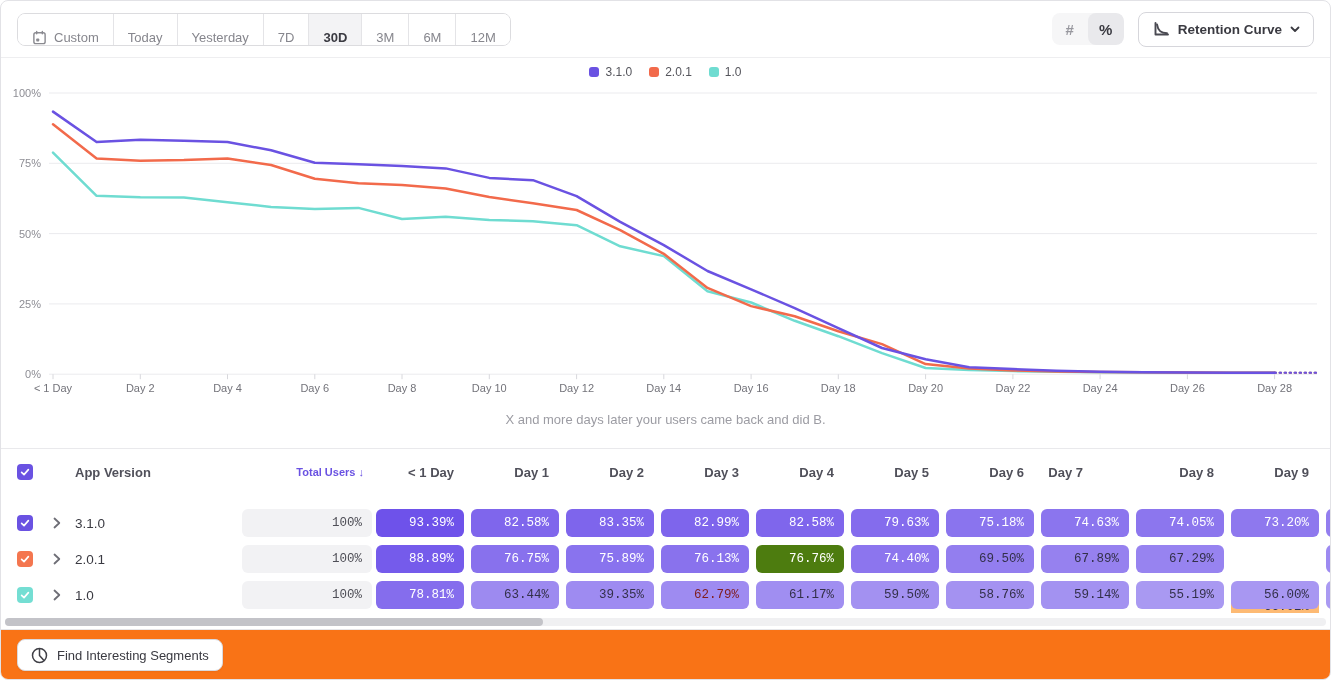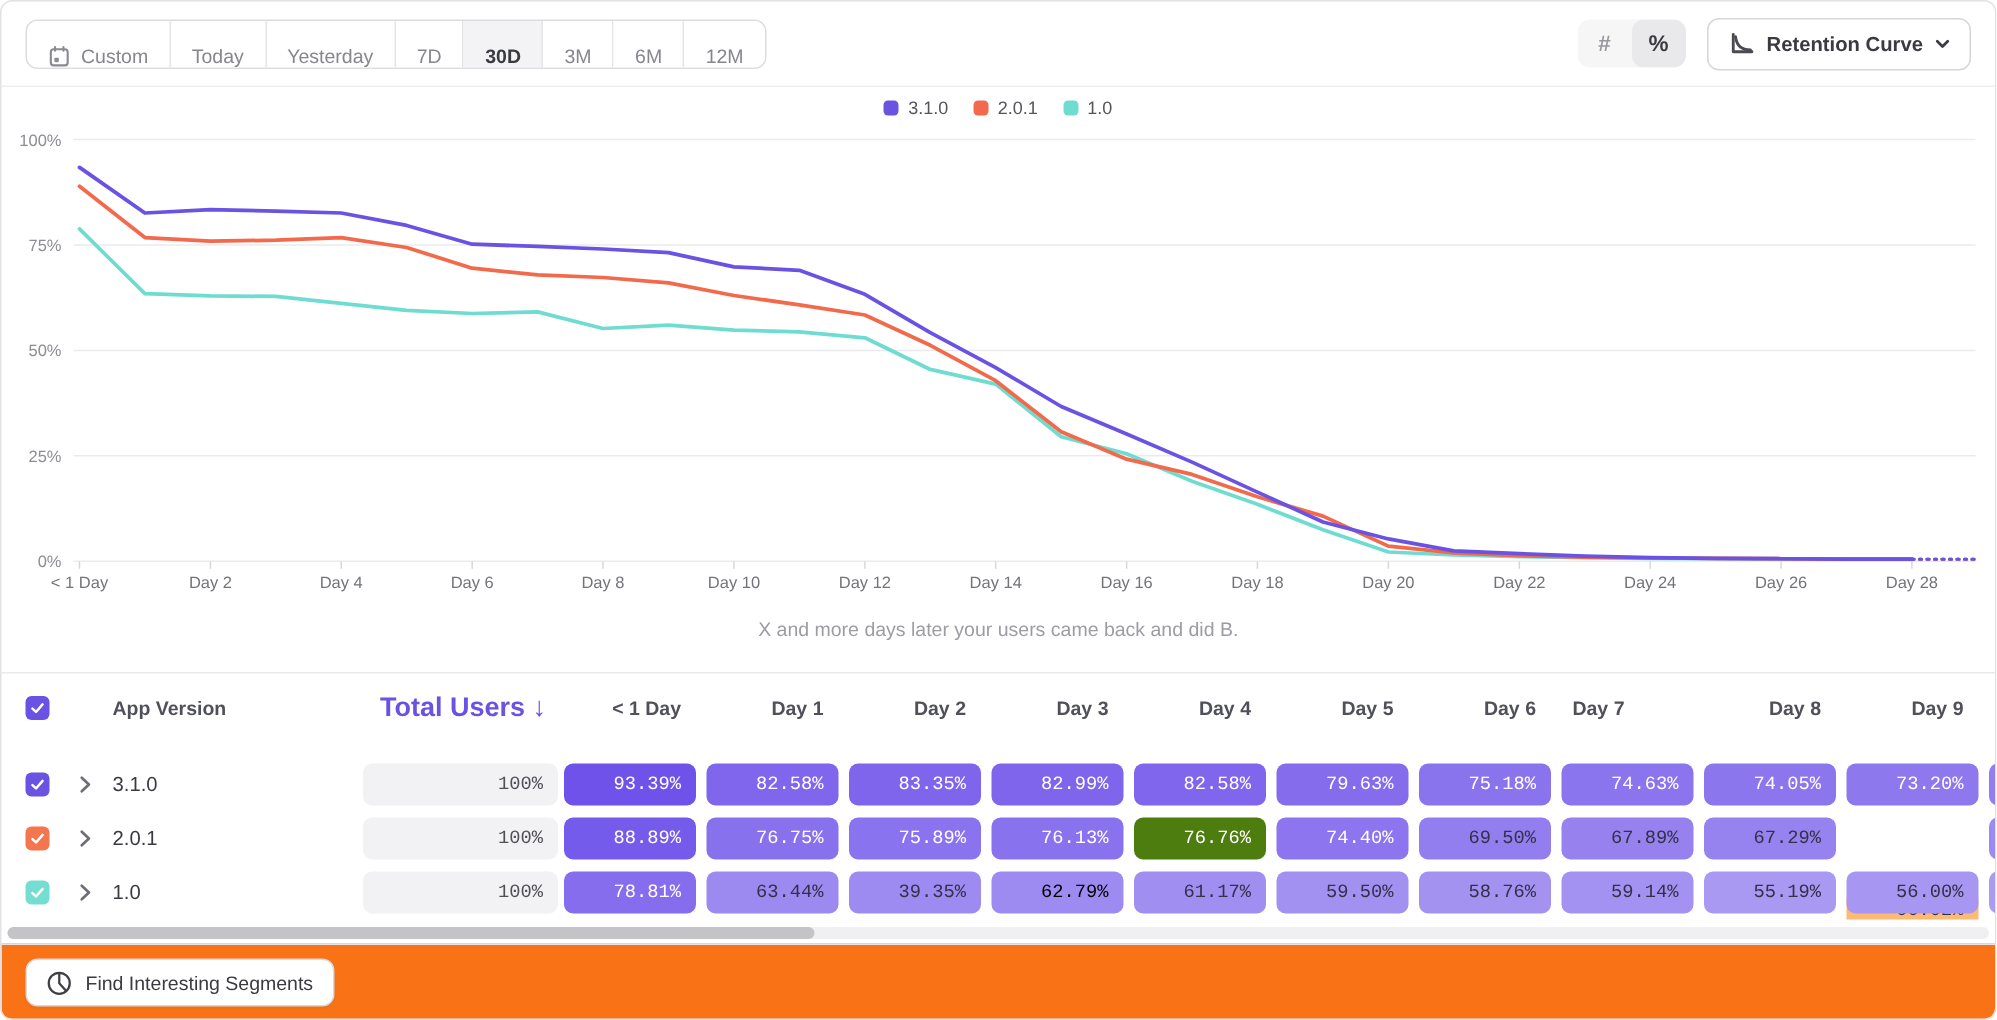--- a/index.html
+++ b/index.html
@@ -43,21 +43,21 @@
   .checkbox { position: absolute; left: 16px; top: 50%; transform: translateY(-50%);
               width: 16px; height: 16px; border-radius: 4px; display: flex; align-items: center;
               justify-content: center; cursor: pointer; }
   .expand { position: absolute; left: 52px; top: 50%; transform: translateY(-50%); cursor: pointer;
             display: flex; align-items: center; }
   .row-label { position: absolute; left: 74px; top: 50%; transform: translateY(-50%);
                font-size: 13.5px; color: #3a3a42; }
   .h-appver { position: absolute; left: 74px; top: 50%; transform: translateY(-50%);
               font-size: 13px; font-weight: bold; color: #50505a; }
   .h-total { position: absolute; left: 241px; width: 122px; top: 50%; transform: translateY(-50%);
-             text-align: right; font-size: 18px; font-weight: bold; color: #6a52e2; cursor: pointer; }
+             text-align: right; font-size: 11px; font-weight: bold; color: #6a52e2; cursor: pointer; }
   .h-day { position: absolute; width: 78px; top: 50%; transform: translateY(-50%); text-align: right;
            font-size: 13px; font-weight: bold; color: #50505a; cursor: pointer; }
   .cell-total { position: absolute; left: 241px; width: 130px; height: 28px; top: 4px;
                 background: #f2f2f4; border-radius: 6px; display: flex; align-items: center;
                 justify-content: flex-end; padding-right: 10px;
                 font-family: "Liberation Mono", monospace; font-size: 12.5px; color: #4f4f57; }
   .cell-val { position: absolute; width: 88px; height: 28px; top: 4px; border-radius: 6px;
               display: flex; align-items: center; justify-content: flex-end; padding-right: 10px;
               font-family: "Liberation Mono", monospace; font-size: 12.5px; }
 
@@ -284,21 +284,21 @@
           <div class="expand">
             <svg width="8" height="12" viewBox="0 0 8 12">
               <path d="M1.5 1.5 L6.3 6 L1.5 10.5" fill="none" stroke="#6e6e76" stroke-width="1.8" stroke-linecap="round" stroke-linejoin="round"></path>
             </svg>
           </div>
           <div class="row-label">1.0</div>
           <div class="cell-total">100%</div>
           <div class="cell-val" style="left: 375px; background: rgb(133, 109, 237); color: rgb(255, 255, 255);">78.81%</div>
           <div class="cell-val" style="left: 470px; background: rgb(157, 138, 240); color: rgb(51, 48, 74);">63.44%</div>
           <div class="cell-val" style="left: 565px; background: rgb(158, 139, 241); color: rgb(51, 48, 74);">39.35%</div>
-          <div class="cell-val" style="left: 660px; background: rgb(158, 139, 241); color: #000000;">62.79%</div>
+          <div class="cell-val" style="left: 660px; background: rgb(158, 139, 241); color: #7f1d1d;">62.79%</div>
           <div class="cell-val" style="left: 755px; background: rgb(160, 142, 241); color: rgb(51, 48, 74);">61.17%</div>
           <div class="cell-val" style="left: 850px; background: rgb(163, 145, 241); color: rgb(51, 48, 74);">59.50%</div>
           <div class="cell-val" style="left: 945px; background: rgb(164, 146, 241); color: rgb(51, 48, 74);">58.76%</div>
           <div class="cell-val" style="left: 1040px; background: rgb(163, 146, 241); color: rgb(51, 48, 74);">59.14%</div>
           <div class="cell-val" style="left: 1135px; background: rgb(169, 153, 242); color: rgb(51, 48, 74);">55.19%</div>
           <div class="cell-val" style="left: 1230px; background: rgb(168, 151, 242); color: rgb(51, 48, 74);">56.00%</div>
           <div class="cell-val" style="left: 1325px; background: rgb(170, 154, 242); color: rgb(51, 48, 74);">54.80%</div>
         </div>
       </div>
   </div>

